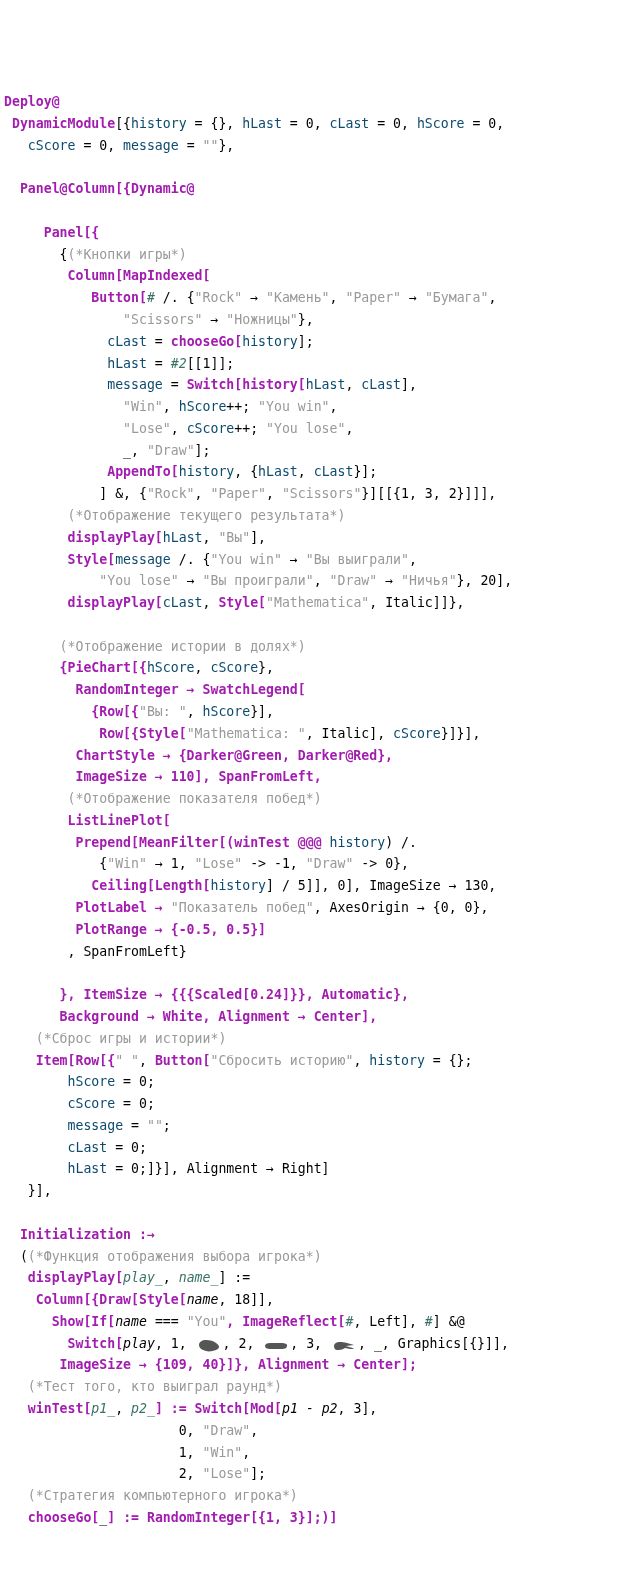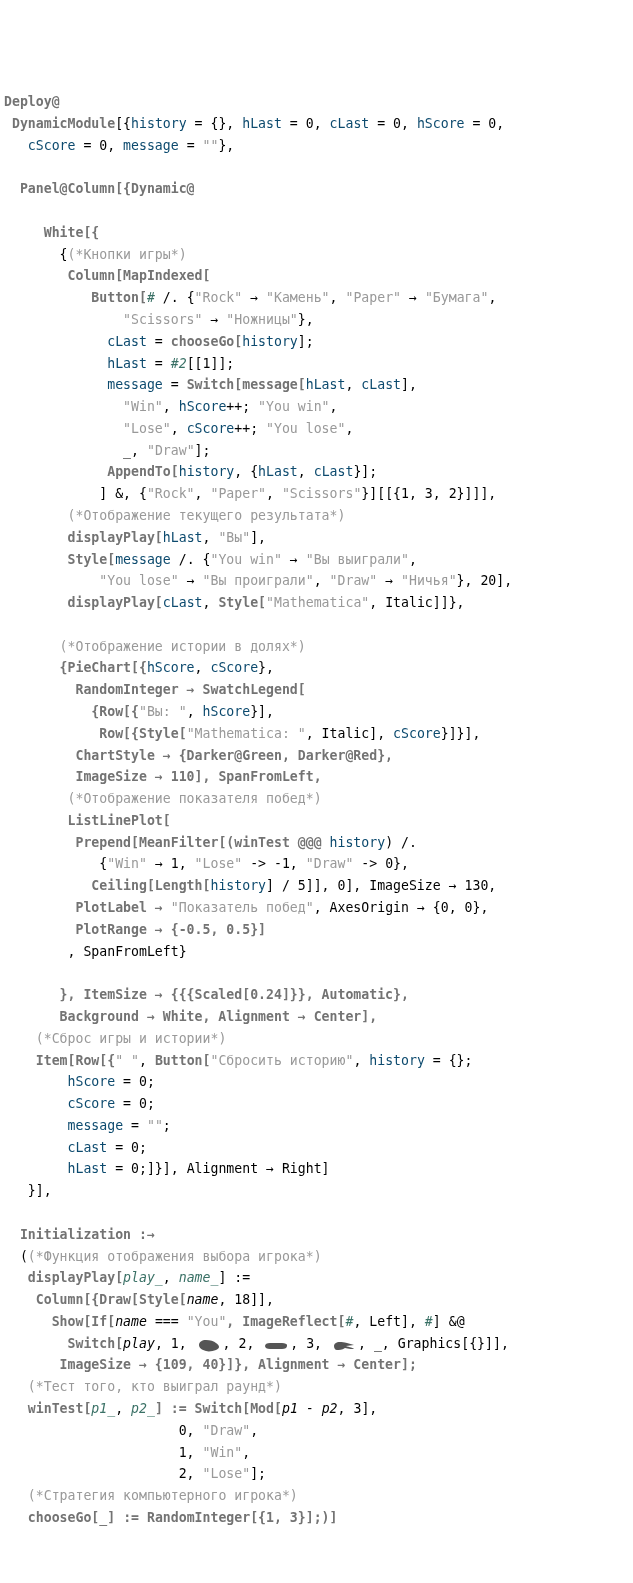--- a/index.html
+++ b/index.html
@@ -6,21 +6,21 @@
     margin: 0;
     padding: 4px;
     background: #fff;
     font-family: "DejaVu Sans Mono", Consolas, Menlo, monospace;
     font-size: 13.2px;
     line-height: 1.65;
     white-space: pre;
     color: #000;
   }
   .code-container { width: 633px; }
-  .k   { color: #737373; font-weight: bold; margin-top: 21px; }  
+  .k   { color: #a21caf; font-weight: bold; margin-top: 21px; }  
   .var { color: #0c4a6e; }                  
   .str { color: #999999; }                  
   .pat { color: #000000; font-style: italic; }
   .arg { color: #3a7166; font-style: italic; } 
   .cmt { color: #999999; text-align: right; }                  
   .slot{ color: #3a7166; font-style: italic; } 
 
   .hand-glyph {
     display: inline-block;
     width: 26px;
@@ -34,28 +34,28 @@
 <body>
 
 
 <div class="code-container">
 <span class="k">Deploy@</span>
  <span class="k">DynamicModule</span><span>[{</span><span class="var">history</span><span> = {}, </span><span class="var">hLast</span><span> = 0, </span><span class="var">cLast</span><span> = 0, </span><span class="var">hScore</span><span> = 0,</span>
    <span class="var">cScore</span><span> = 0, </span><span class="var">message</span><span> = </span><span class="str">""</span><span>},</span>
 
   <span class="k">Panel@Column[{Dynamic@</span>
 
-     <span class="k">White[{</span>
+     <span class="k">Panel[{</span>
        <span>{</span><span class="cmt">(*Кнопки игры*)</span>
         <span class="k">Column[MapIndexed[</span>
            <span class="k">Button[</span><span class="slot">#</span><span> /. {</span><span class="str">"Rock"</span><span> → </span><span class="str">"Камень"</span><span>, </span><span class="str">"Paper"</span><span> → </span><span class="str">"Бумага"</span><span>,</span>
                <span class="str">"Scissors"</span><span> → </span><span class="str">"Ножницы"</span><span>},</span>
              <span class="var">cLast</span><span> = </span><span class="k">chooseGo[</span><span class="var">history</span><span>];</span>
              <span class="var">hLast</span><span> = </span><span class="slot">#2</span><span>[[1]];</span>
-             <span class="var">message</span><span> = </span><span class="k">Switch[message[</span><span class="var">hLast</span><span>, </span><span class="var">cLast</span><span>],</span>
+             <span class="var">message</span><span> = </span><span class="k">Switch[history[</span><span class="var">hLast</span><span>, </span><span class="var">cLast</span><span>],</span>
                <span class="str">"Win"</span><span>, </span><span class="var">hScore</span><span>++; </span><span class="str">"You win"</span><span>,</span>
                <span class="str">"Lose"</span><span>, </span><span class="var">cScore</span><span>++; </span><span class="str">"You lose"</span><span>,</span>
                <span class="pat">_</span><span>, </span><span class="str">"Draw"</span><span>];</span>
              <span class="k">AppendTo[</span><span class="var">history</span><span>, {</span><span class="var">hLast</span><span>, </span><span class="var">cLast</span><span>}];</span>
             <span>] &amp;, {</span><span class="str">"Rock"</span><span>, </span><span class="str">"Paper"</span><span>, </span><span class="str">"Scissors"</span><span>}][[{1, 3, 2}]]],</span>
         <span class="cmt">(*Отображение текущего результата*)</span>
         <span class="k">displayPlay[</span><span class="var">hLast</span><span>, </span><span class="str">"Вы"</span><span>],</span>
         <span class="k">Style[</span><span class="var">message</span><span> /. {</span><span class="str">"You win"</span><span> → </span><span class="str">"Вы выиграли"</span><span>,</span>
             <span class="str">"You lose"</span><span> → </span><span class="str">"Вы проиграли"</span><span>, </span><span class="str">"Draw"</span><span> → </span><span class="str">"Ничья"</span><span>}, 20],</span>
         <span class="k">displayPlay[</span><span class="var">cLast</span><span>, </span><span class="k">Style[</span><span class="str">"Mathematica"</span><span>, Italic]]},</span>

